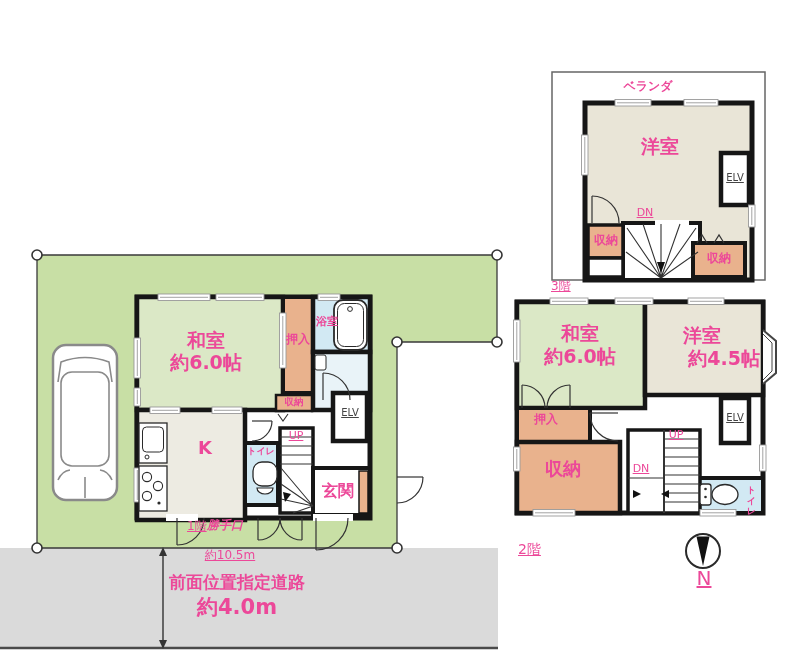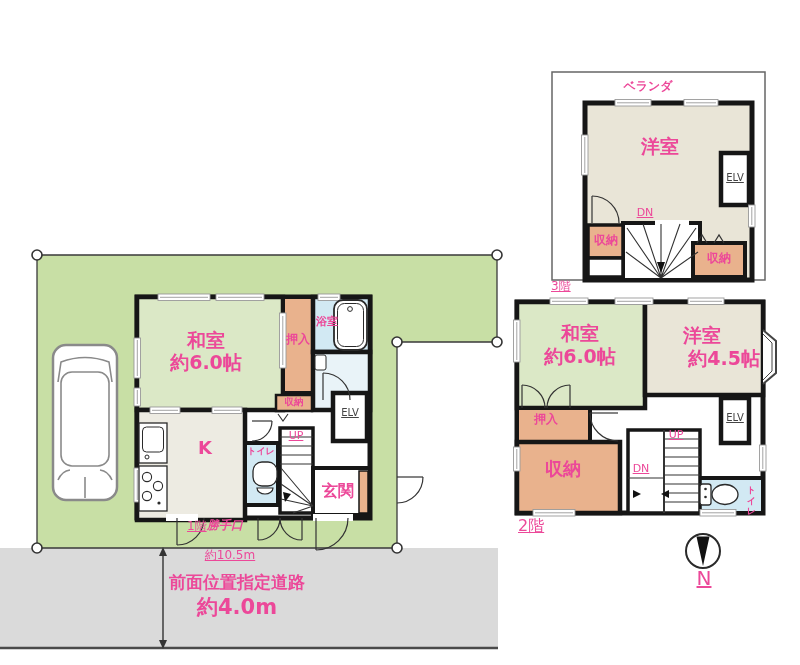--- a/index.html
+++ b/index.html
@@ -242,21 +242,21 @@
 <div class="lbl" style="left:520px;top:324px;width:120px;font-size:19px;">和室</div>
 <div class="lbl" style="left:520px;top:347px;width:120px;font-size:19px;">約6.0帖</div>
 <div class="lbl" style="left:644px;top:326px;width:116px;font-size:19px;">洋室</div>
 <div class="lbl" style="left:644px;top:349px;width:116px;font-size:19px;text-align:right;">約4.5帖</div>
 <div class="lbl small" style="left:520px;top:413px;width:52px;font-size:12px;">押入</div>
 <div class="lbl" style="left:508px;top:460px;width:110px;font-size:18px;">収納</div>
 <div class="lbl thin" style="left:661px;top:429px;width:30px;font-size:11px;">UP</div>
 <div class="lbl thin" style="left:626px;top:463px;width:30px;font-size:11px;">DN</div>
 <div class="lbl thin" style="left:717px;top:413px;width:36px;font-size:10px;color:#444;">ELV</div>
 <div class="lbl small vert" style="left:746px;top:479px;height:32px;font-size:9px;">トイレ</div>
-<div class="lbl thin" style="left:518px;top:518px;width:34px;font-size:16px;text-align:left;">2階</div>
+<div class="lbl thin" style="left:518px;top:542px;width:34px;font-size:14px;text-align:left;">2階</div>
 
 <div class="lbl small" style="left:606px;top:80px;width:84px;font-size:12px;">ベランダ</div>
 <div class="lbl" style="left:600px;top:137px;width:120px;font-size:19px;">洋室</div>
 <div class="lbl thin" style="left:717px;top:173px;width:36px;font-size:10px;color:#444;">ELV</div>
 <div class="lbl thin" style="left:630px;top:207px;width:30px;font-size:11px;">DN</div>
 <div class="lbl small" style="left:584px;top:234px;width:44px;font-size:12px;">収納</div>
 <div class="lbl small" style="left:697px;top:252px;width:44px;font-size:12px;">収納</div>
 <div class="lbl thin" style="left:551px;top:280px;width:34px;font-size:12px;text-align:left;">3階</div>
 
 <div class="lbl thin" style="left:190px;top:549px;width:80px;font-size:12px;">約10.5m</div>

